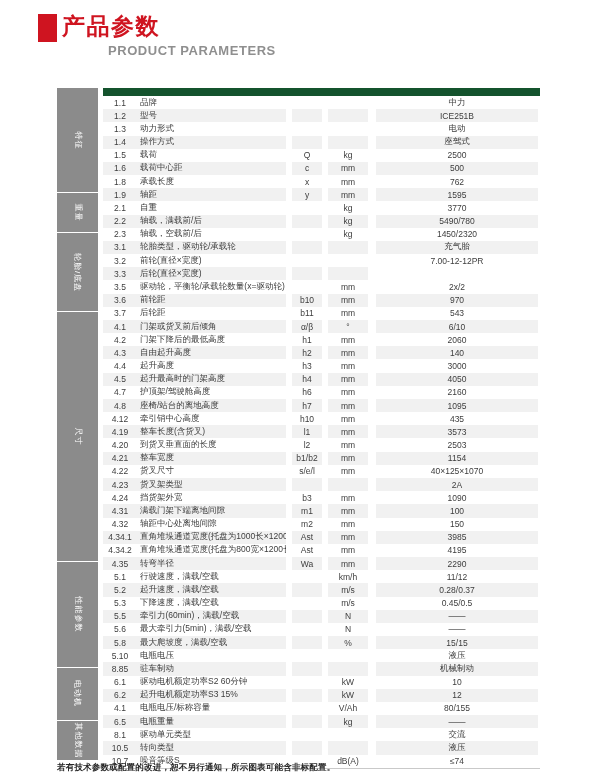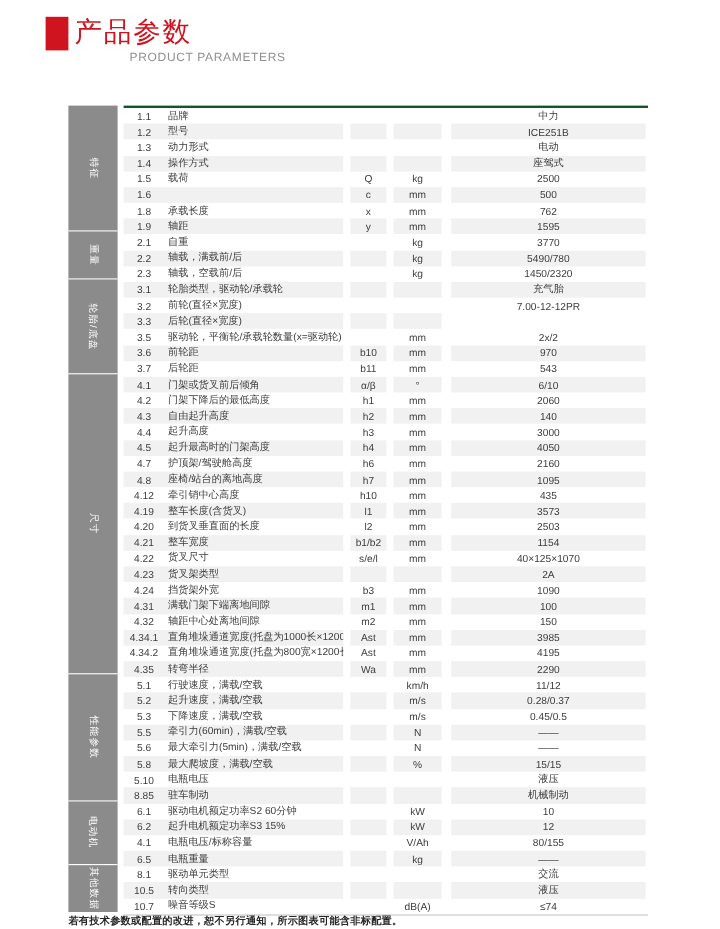--- a/index.html
+++ b/index.html
@@ -3,29 +3,29 @@
 <meta charset="utf-8">
 <style>
   html,body{margin:0;padding:0;}
   body{
     width:600px;height:774px;position:relative;background:#ffffff;
     font-family:"Liberation Sans","DejaVu Sans",sans-serif;
     -webkit-font-smoothing:antialiased;overflow:hidden;
   }
   
   .red-block{position:absolute;left:38px;top:14px;width:19px;height:28px;background:#cf1420;}
-  .page-title{position:absolute;left:62px;top:11px;font-size:23px;font-weight:normal;color:#cf1420;letter-spacing:1.5px;}
-  .page-subtitle{position:absolute;left:63px;top:43px;font-size:10px;color:#8f8f8f;letter-spacing:0.55px;font-weight:normal;padding-left:45px;}
+  .page-title{position:absolute;left:62px;top:11px;font-size:23px;font-weight:bold;color:#cf1420;letter-spacing:1.5px;}
+  .page-subtitle{position:absolute;left:63px;top:43px;font-size:13px;color:#8f8f8f;letter-spacing:0.55px;font-weight:bold;padding-left:45px;}
   
   #spec-table{position:absolute;left:57px;top:88px;width:483px;}
   .cat-bar{position:absolute;left:0;top:0;width:41px;}
   .cat{background:#8b8b8b;display:flex;align-items:center;justify-content:center;box-sizing:border-box;border-bottom:1.5px solid #ffffff;}
   .cat:last-child{border-bottom:none;}
   .cat span{transform:rotate(90deg);color:#ffffff;font-size:8px;letter-spacing:1px;white-space:nowrap;}
-  .rows{margin-left:46px;border-top:2px solid #14532d;border-bottom:1px solid #c9c9c9;}
+  .rows{margin-left:46px;border-top:8px solid #14532d;border-bottom:1px solid #c9c9c9;}
   .row{display:grid;grid-template-columns:183px 6px 30px 6px 40px 8px 162px;height:13.18px;font-size:8.5px;color:#3d3d3d;}
   .c{height:100%;display:flex;align-items:center;overflow:hidden;}
   .c-block1{display:flex;}
   .c-num{width:34px;display:flex;align-items:center;justify-content:center;flex:none;height:100%;}
   .c-name{flex:1;display:flex;align-items:center;padding-left:3px;white-space:nowrap;height:100%;}
   .c-sym,.c-unit,.c-val{justify-content:center;}
   .row.alt .c-block1,.row.alt .c-sym,.row.alt .c-unit,.row.alt .c-val{background:#f1f1f1;}
   
   .footer-note{position:absolute;left:57px;top:762px;font-size:8.5px;color:#262626;font-weight:600;letter-spacing:0.2px;}
 </style>
@@ -117,20 +117,21 @@
         <div class="c c-gap"></div>
         <div class="c c-sym">Q</div>
         <div class="c c-gap"></div>
         <div class="c c-unit">kg</div>
         <div class="c c-gap"></div>
         <div class="c c-val">2500</div>
       </div>
       <div class="row alt">
         <div class="c c-block1">
           <div class="c-num">1.6</div>
+          <div class="c-name">载荷中心距</div>
         </div>
         <div class="c c-gap"></div>
         <div class="c c-sym">c</div>
         <div class="c c-gap"></div>
         <div class="c c-unit">mm</div>
         <div class="c c-gap"></div>
         <div class="c c-val">500</div>
       </div>
       <div class="row">
         <div class="c c-block1">

